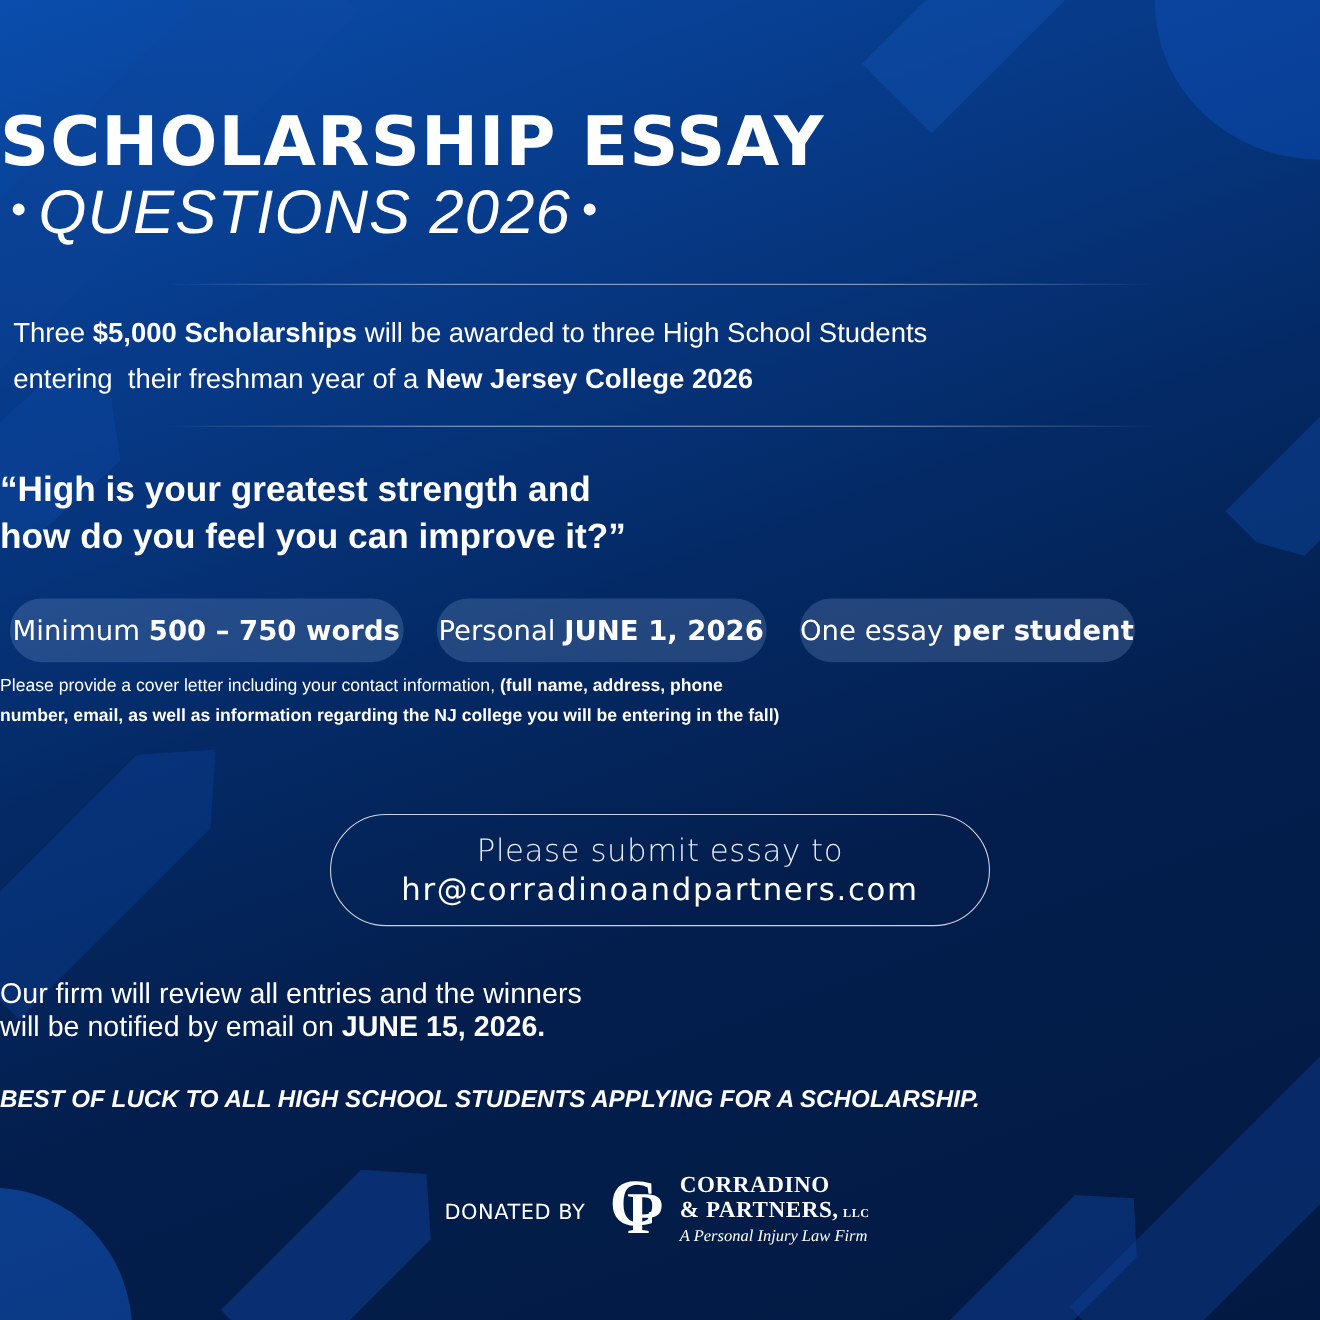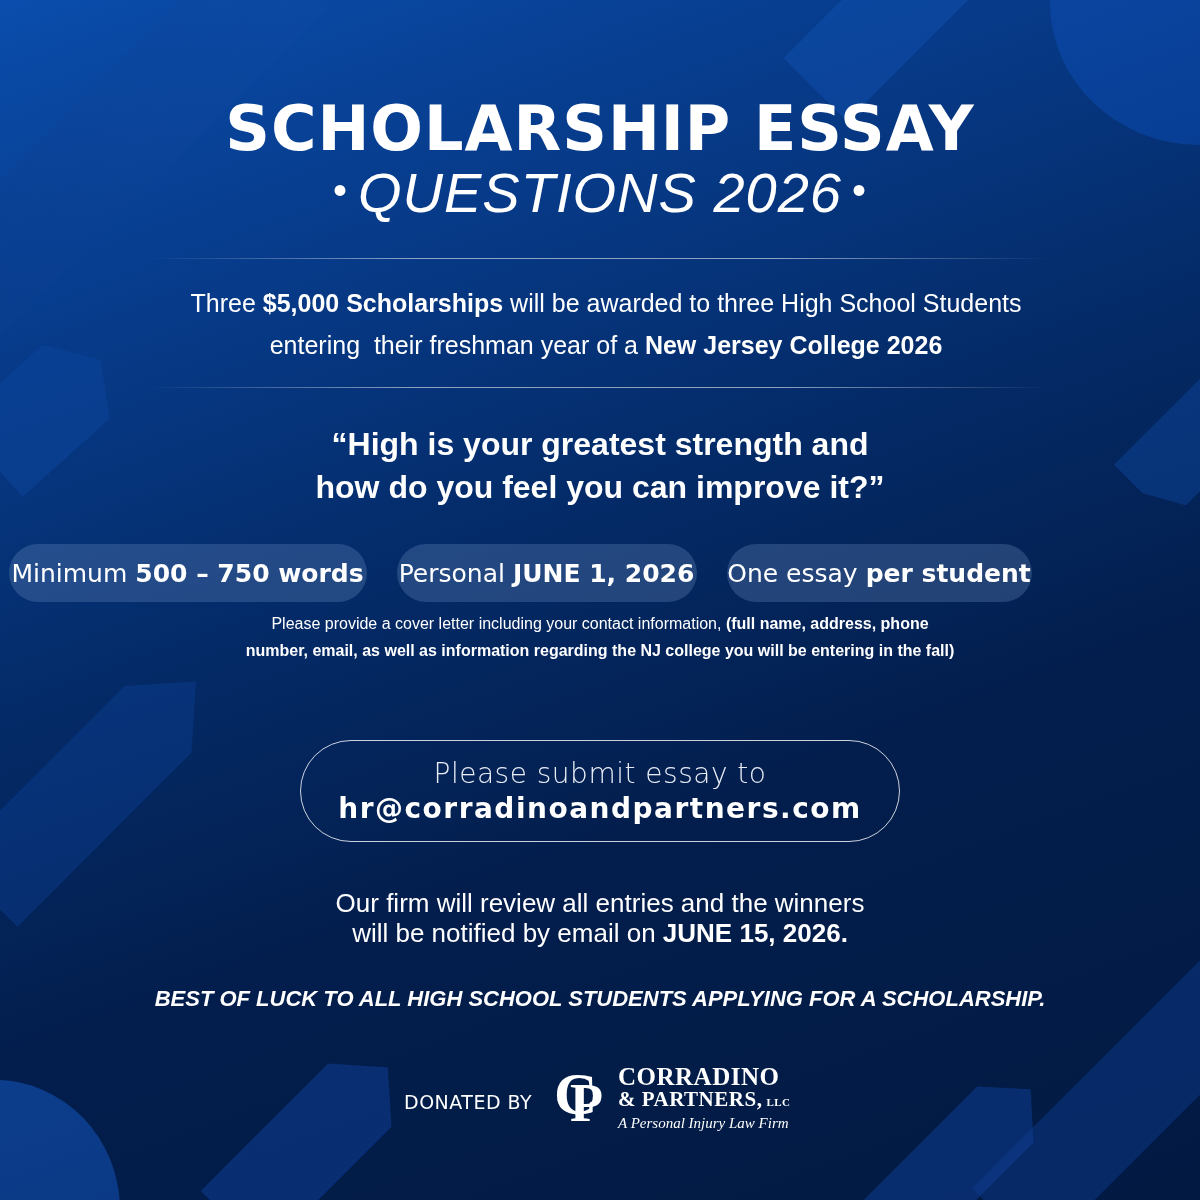--- a/index.html
+++ b/index.html
@@ -64,21 +64,21 @@
     transform: rotate(-45deg);
     clip-path: polygon(0 0, 82% 0, 100% 50%, 82% 100%, 0 100%);
   }
   .shape-band-br {
     left: 950px; top: 1040px; width: 380px; height: 95px;
     background: rgba(14,60,145,0.45);
     transform: rotate(-45deg);
   }
 
   .content { position: absolute; left: 0; top: 0; width: 1200px; height: 1200px; }
-  .center { position: absolute; left: 0; width: 1200px; text-align: center; }
+  .center { position: absolute; left: 0; width: 1200px; }
 
   .title-main {
     top: 92px; font-weight: 700; font-size: 62px; letter-spacing: 1px;
     font-family: "DejaVu Sans", sans-serif;
   }
   .title-sub {
     top: 160px; font-size: 56px; font-style: italic; font-weight: 400;
     font-family: "Liberation Sans", sans-serif; letter-spacing: 1px;
   }
   .title-sub .dot { font-style: normal; font-size: 40px; vertical-align: 8px; margin: 0 10px; }
@@ -115,21 +115,21 @@
   .cover { top: 610px; font-size: 16px; line-height: 27px; }
   .cover .light { font-weight: 400; }
   .cover b { font-weight: 700; }
 
   .submit-box {
     position: absolute; left: 300px; top: 740px; width: 600px; height: 102px;
     border: 1.5px solid rgba(255,255,255,0.8); border-radius: 51px;
     display: flex; flex-direction: column; align-items: center; justify-content: center; text-align: center;
   }
   .submit-label { font-size: 28px; font-family: "DejaVu Sans", sans-serif; font-weight: 300; letter-spacing: 0.5px; color: #e8ecf5; }
-  .submit-email { font-size: 28px; font-weight: 700; font-family: "DejaVu Sans", sans-serif; letter-spacing: 1.5px; margin-top: 2px; }
+  .submit-email { font-size: 28px; font-weight: 400; font-family: "DejaVu Sans", sans-serif; letter-spacing: 1.5px; margin-top: 2px; }
 
   .review { top: 888px; font-size: 26px; line-height: 30px; }
   .review b { font-weight: 700; }
 
   .luck {
     top: 986px; font-size: 22px; font-weight: 700; font-style: italic;
   }
 
   .donated {
     position: absolute; left: 404px; top: 1091px; font-size: 19px; letter-spacing: 0.5px;
@@ -138,21 +138,21 @@
   .logo {
     position: absolute; left: 554px; top: 1064px; width: 260px; height: 72px;
   }
   .logo-mark {
     position: absolute; left: 0; top: 0; width: 56px; height: 70px;
     font-family: "Liberation Serif", serif; font-weight: 700; color: #fff;
   }
   .logo-mark .c { position: absolute; left: 0; top: -4px; font-size: 60px; }
   .logo-mark .p { position: absolute; left: 16px; top: 8px; font-size: 54px; }
   .logo-text { position: absolute; left: 64px; top: 2px; font-family: "Liberation Serif", serif; }
-  .logo-line1 { font-size: 25px; font-weight: 700; line-height: 22px; letter-spacing: 0.5px; }
+  .logo-line1 { font-size: 21px; font-weight: 700; line-height: 22px; letter-spacing: 0.5px; }
   .logo-line2 { font-size: 21px; font-weight: 700; line-height: 22px; letter-spacing: 0.5px; }
   .logo-line2 .llc { font-size: 11px; font-weight: 700; margin-left: 4px; }
   .logo-line3 { font-size: 15px; font-style: italic; line-height: 20px; }
 </style>
 </head>
 <body>
 
 <div class="bg-shape shape-band-tl"></div>
 <div class="bg-shape shape-band-top"></div>
 <div class="bg-shape shape-circle-tr"></div>

